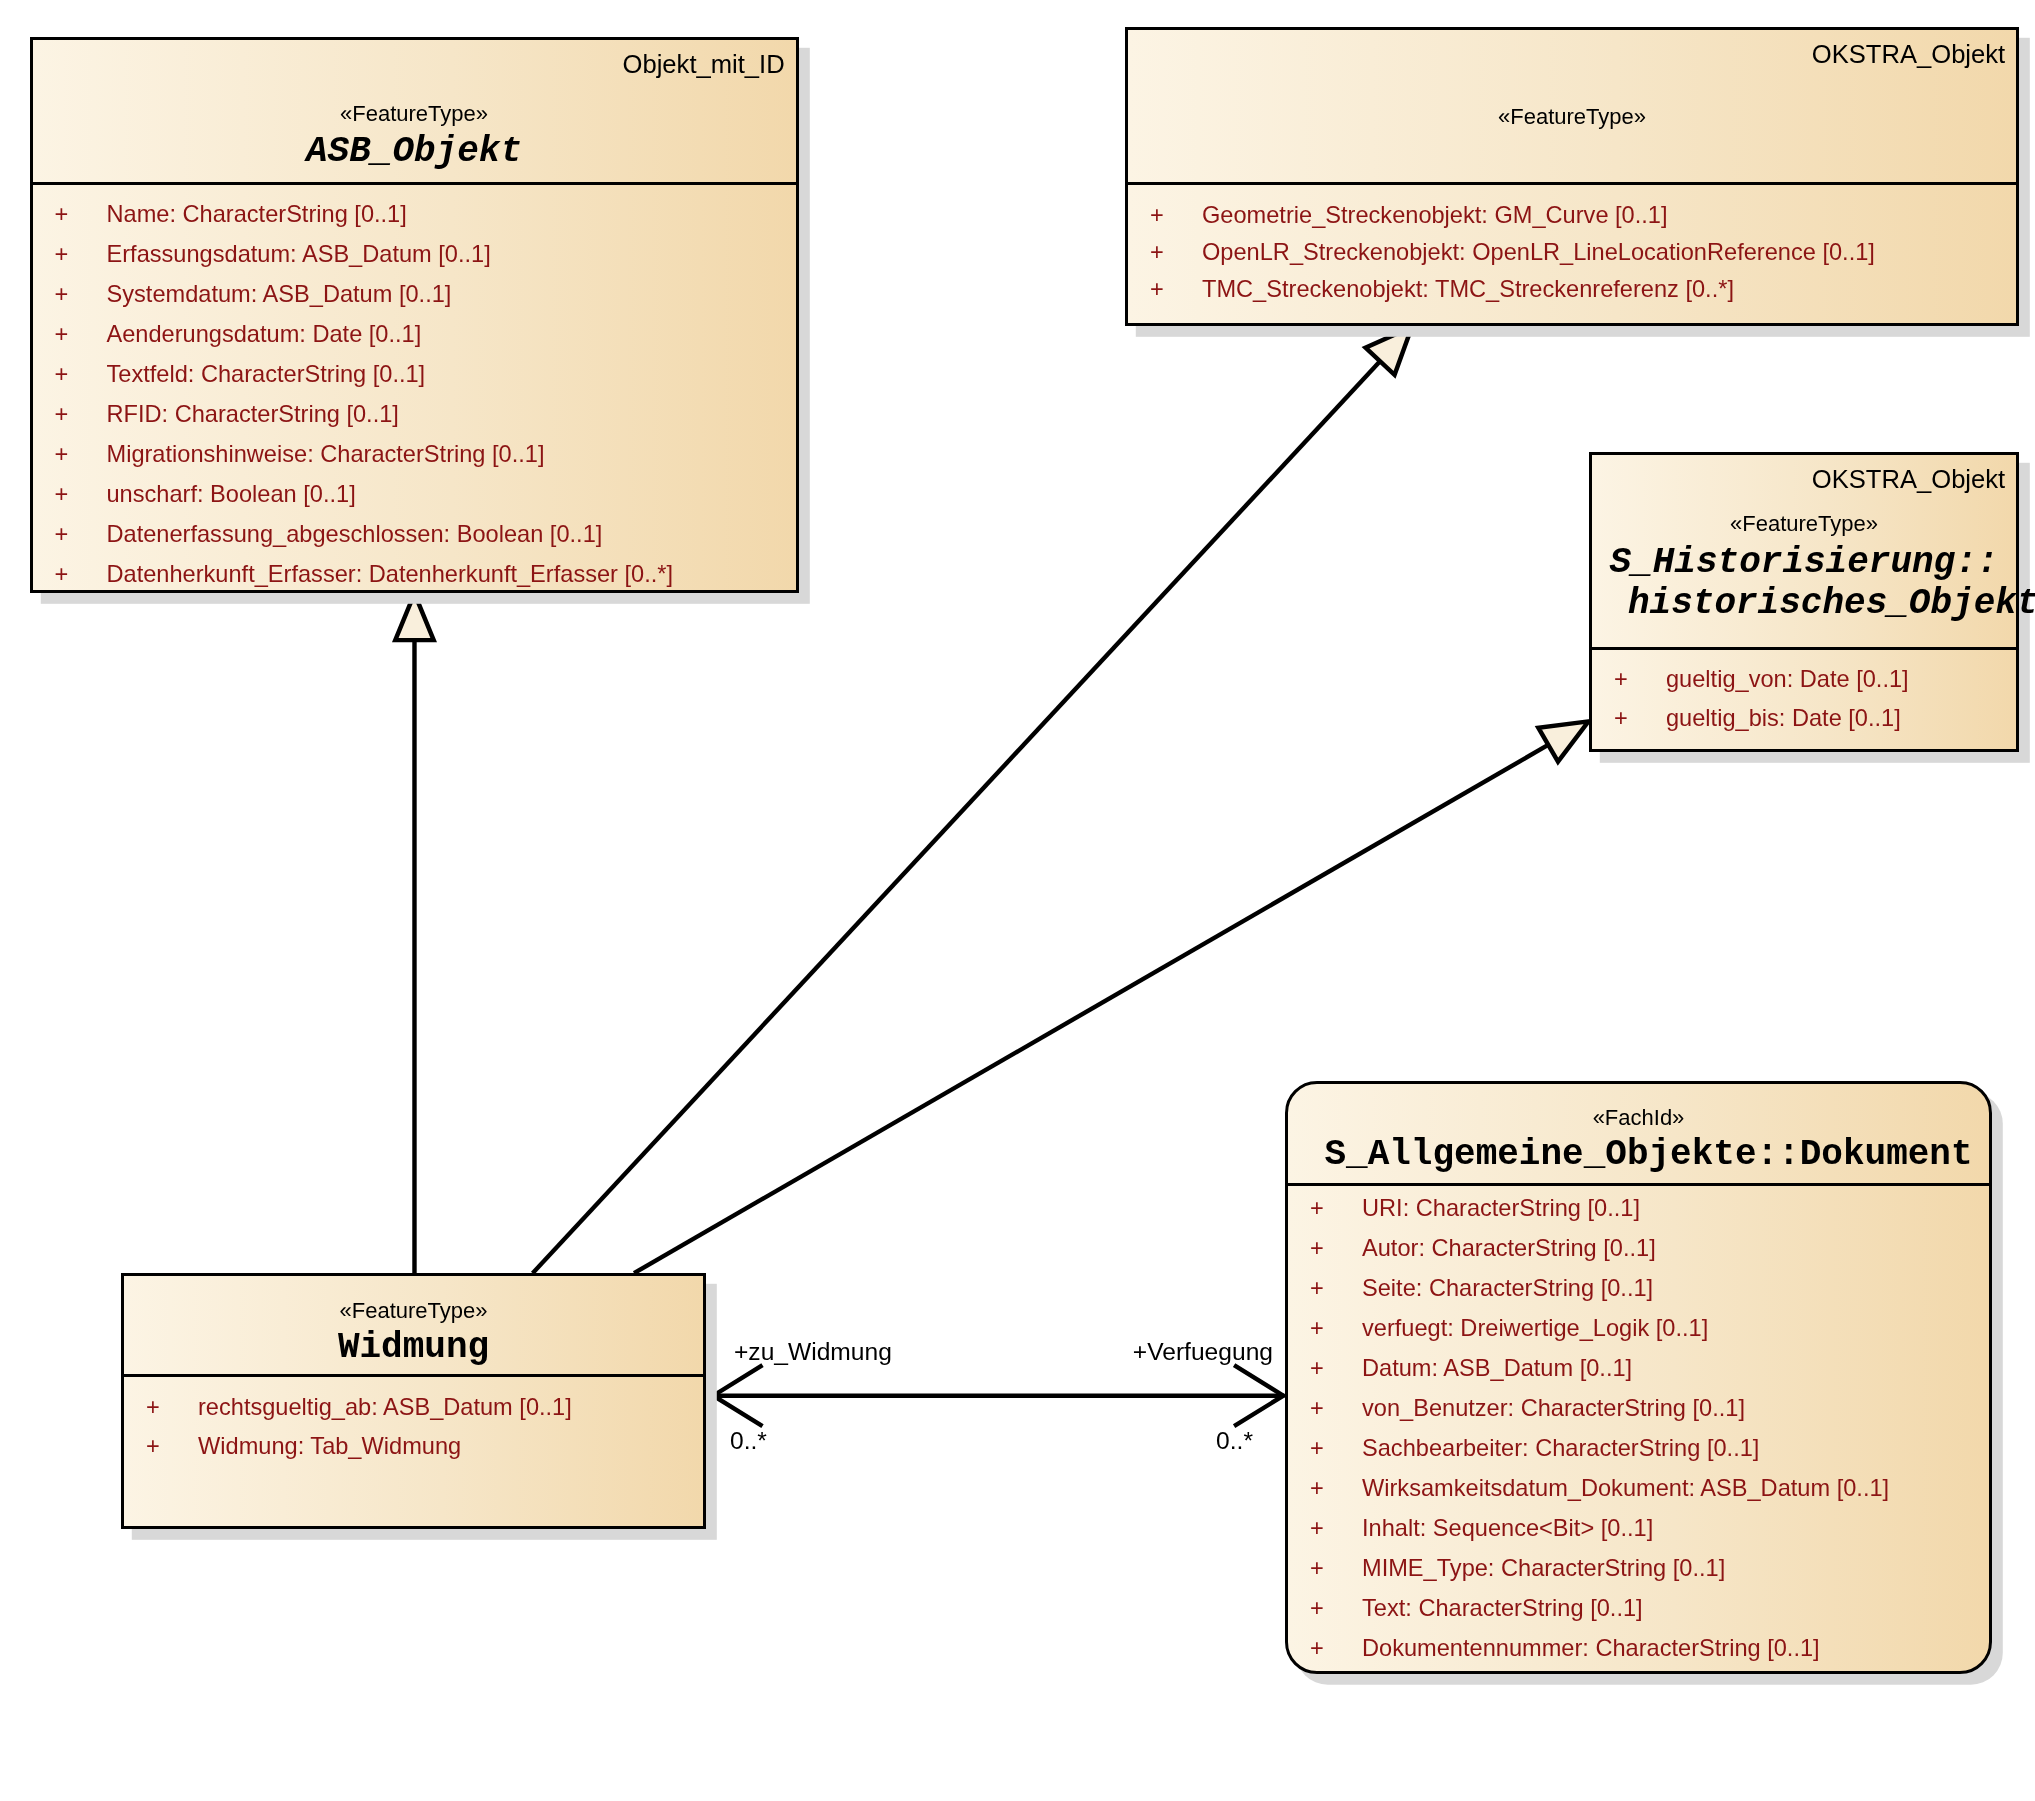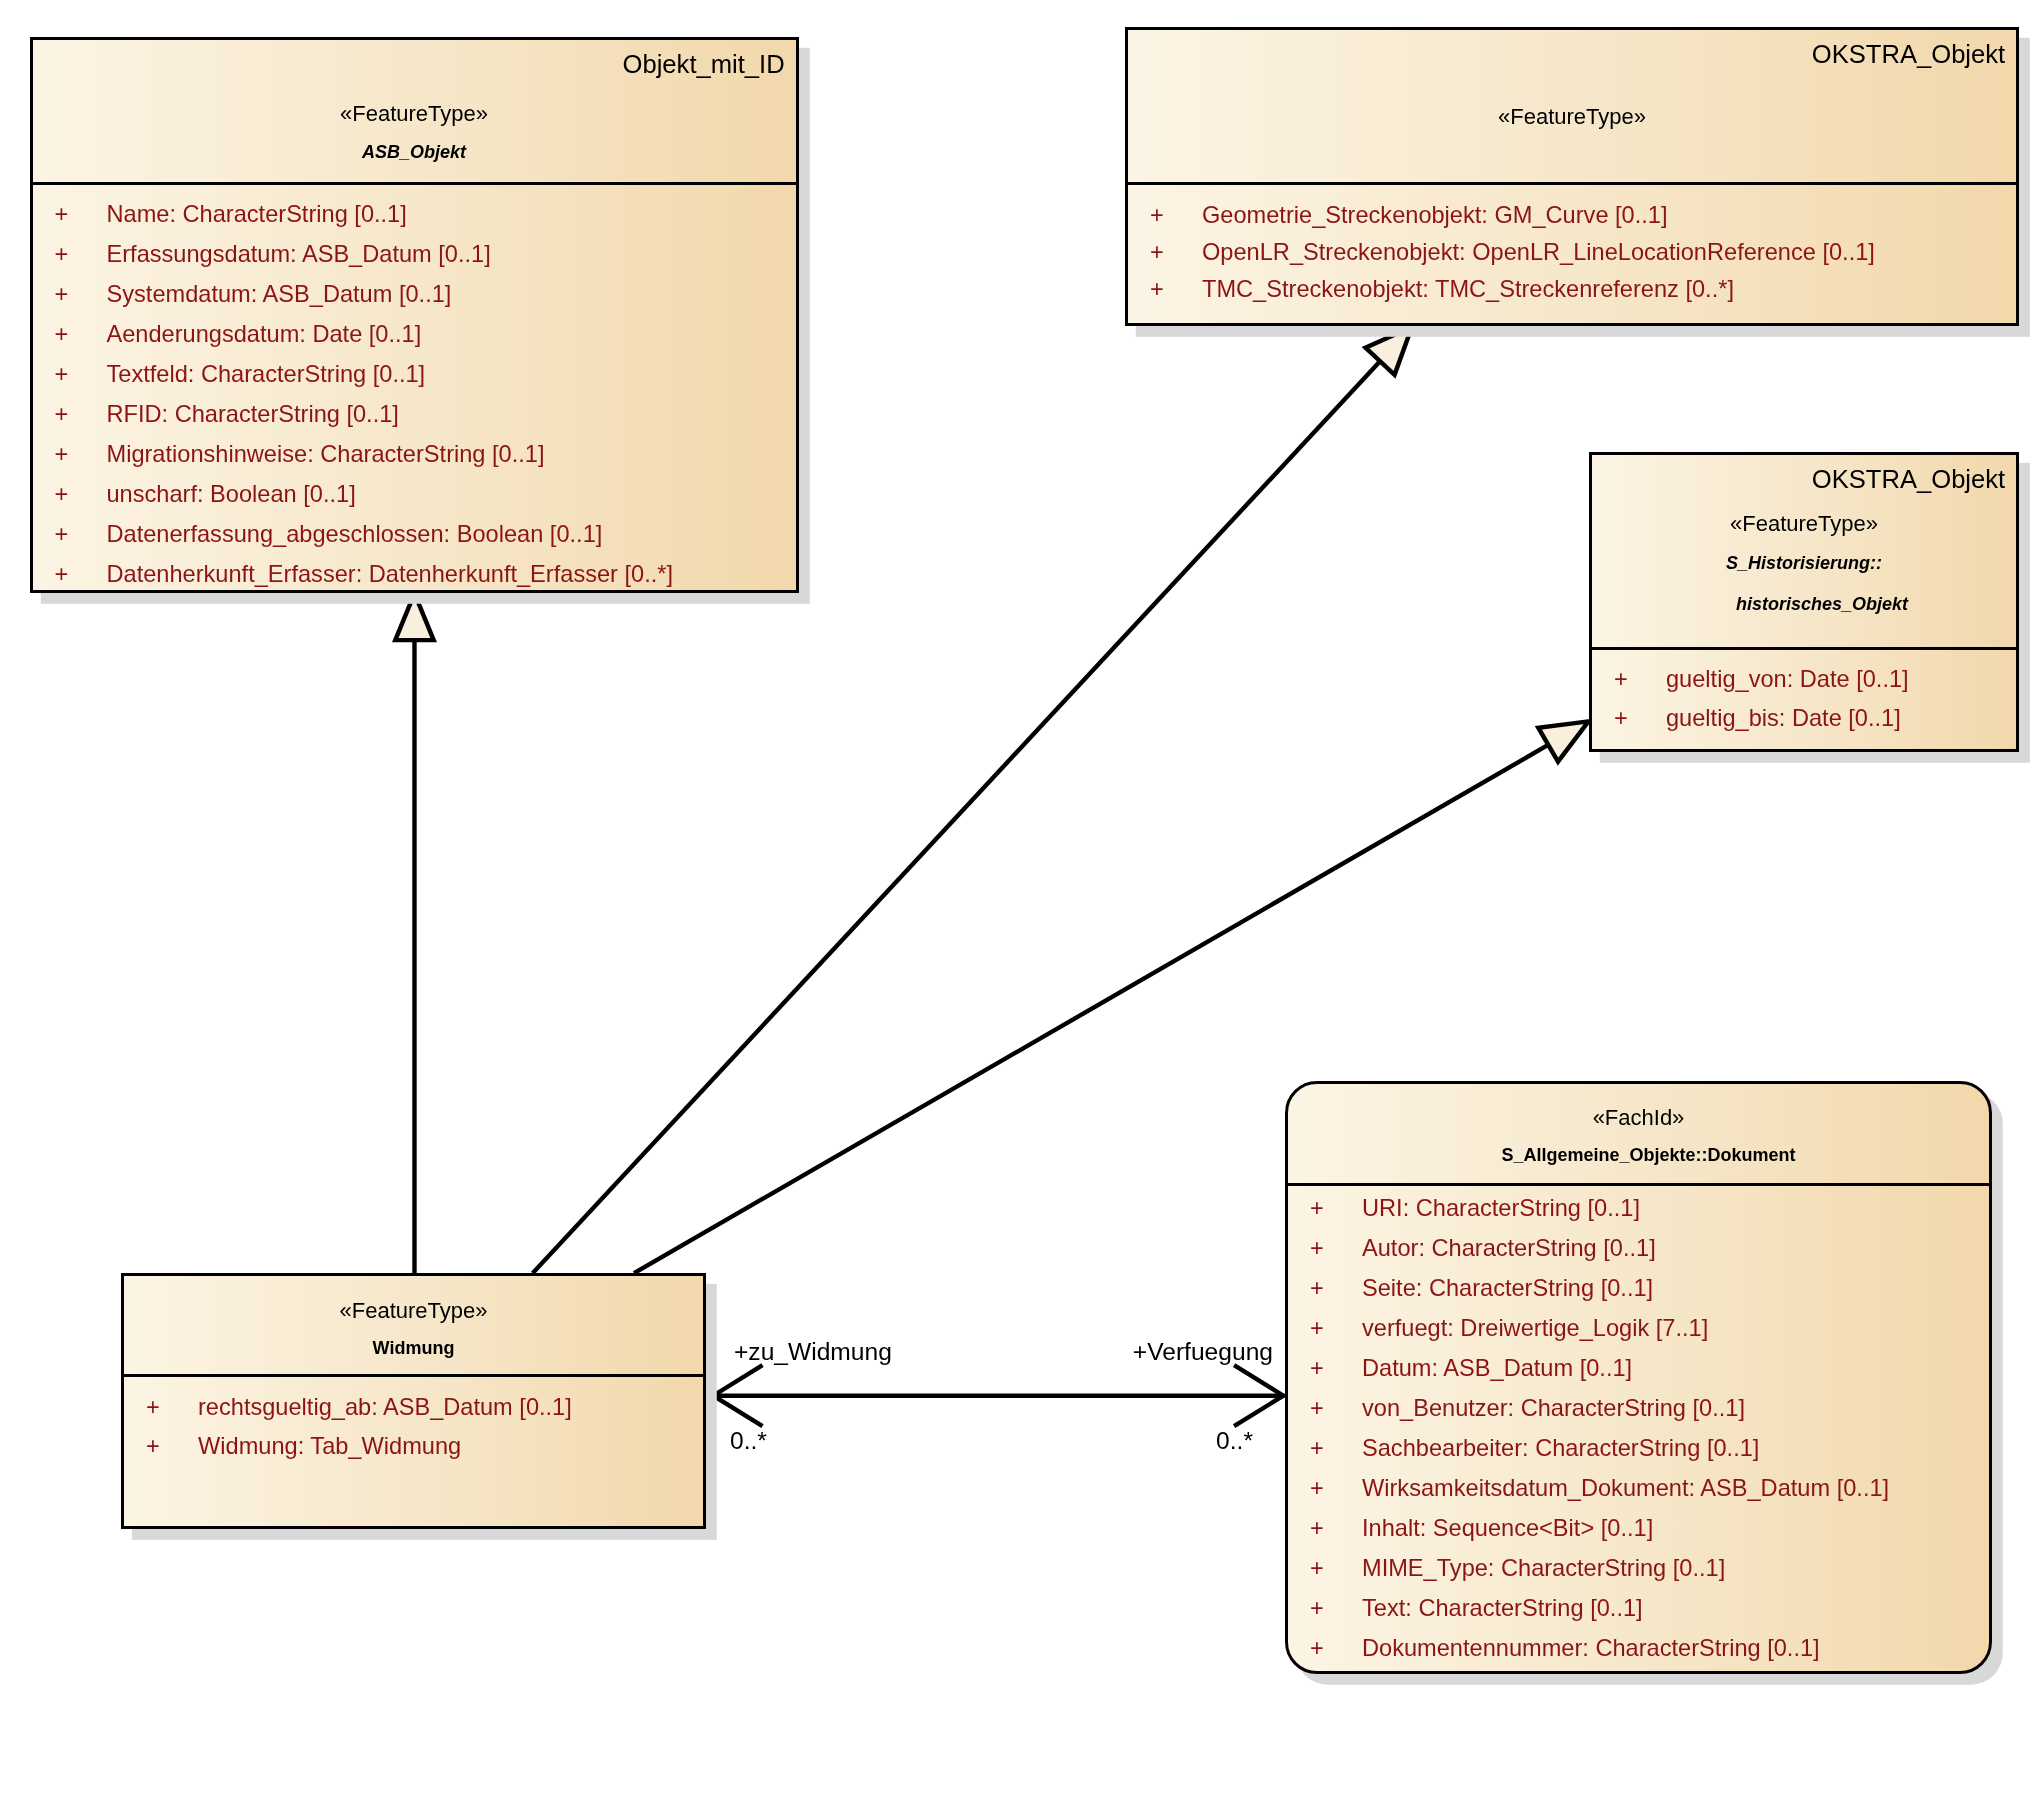--- a/index.html
+++ b/index.html
@@ -7,21 +7,21 @@
        font-family:"Liberation Sans","DejaVu Sans",sans-serif;color:#000;}
   #stage{position:absolute;left:0;top:0;width:2035px;height:1802px;}
   svg.connectors{position:absolute;left:0;top:0;width:2035px;height:1802px;}
 
   .uml-box{position:absolute;box-sizing:border-box;border:3.9px solid #000;
            background:linear-gradient(90deg,#fcf4e4 0%,#f6e6c8 55%,#f2d8ab 100%);
            box-shadow:10.8px 10.8px 0 #d8d8d8;}
   .hdr{position:relative;box-sizing:border-box;border-bottom:3.9px solid #000;width:100%;}
   .tag{position:absolute;top:10.8px;right:10.8px;font-size:25.6px;line-height:27.6px;}
   .stereo{position:absolute;left:0;right:0;text-align:center;font-size:22px;line-height:28.6px;}
-  .cname{position:absolute;left:0;right:0;text-align:center;font-size:18px;line-height:30.5px;font-weight:bold;}
+  .cname{position:absolute;left:0;right:0;text-align:center;font-size:36px;line-height:30.5px;font-weight:bold;font-family:Liberation Mono, monospace;}
   .abstract .cname{font-style:italic;}
   .attrs{box-sizing:border-box;color:#8c1414;font-size:23.6px;padding-left:22px;padding-right:7.9px;}
   .row{display:flex;white-space:nowrap;}
   .vis{display:inline-block;width:52px;flex:0 0 52px;}
   .edge-label{position:absolute;font-size:24.6px;line-height:27.6px;white-space:nowrap;}
 </style>
 </head>
 <body>
 
 <div id="stage">
@@ -162,21 +162,21 @@
       <div class="row">
           <span class="vis">+</span>
           <span>Autor: CharacterString [0..1]</span>
         </div>
       <div class="row">
           <span class="vis">+</span>
           <span>Seite: CharacterString [0..1]</span>
         </div>
       <div class="row">
           <span class="vis">+</span>
-          <span>verfuegt: Dreiwertige_Logik [7..1]</span>
+          <span>verfuegt: Dreiwertige_Logik [0..1]</span>
         </div>
       <div class="row">
           <span class="vis">+</span>
           <span>Datum: ASB_Datum [0..1]</span>
         </div>
       <div class="row">
           <span class="vis">+</span>
           <span>von_Benutzer: CharacterString [0..1]</span>
         </div>
       <div class="row">

